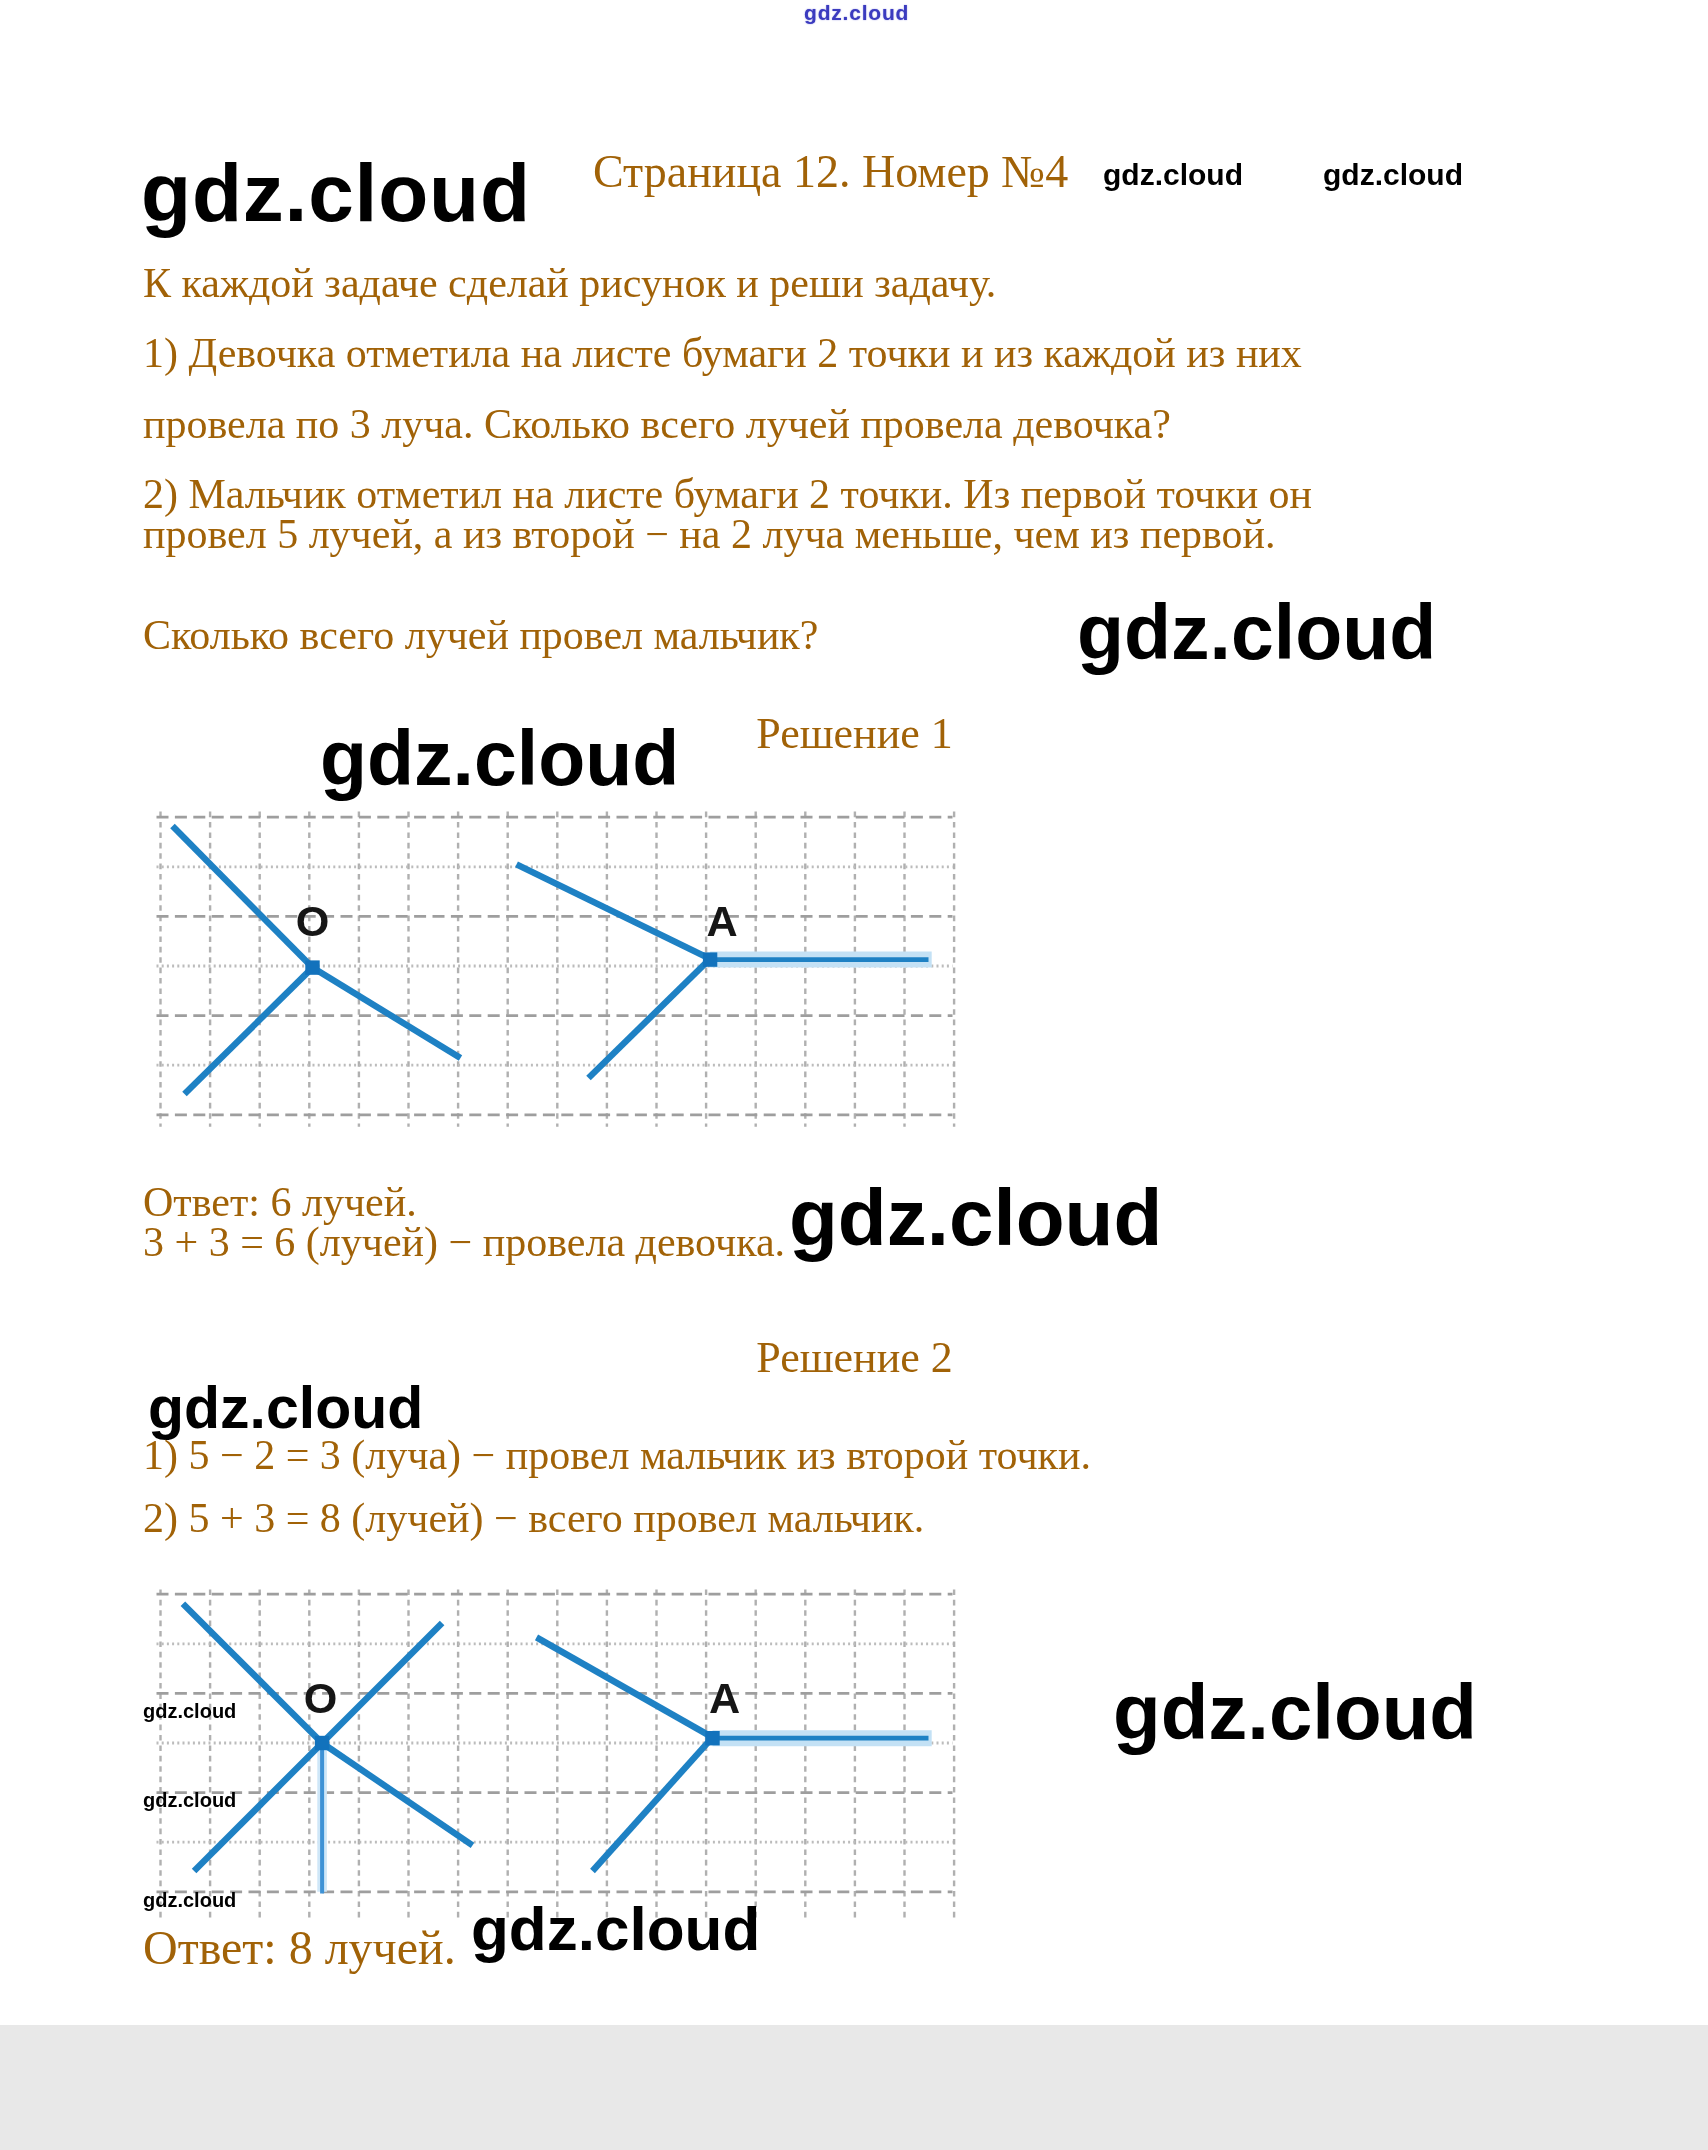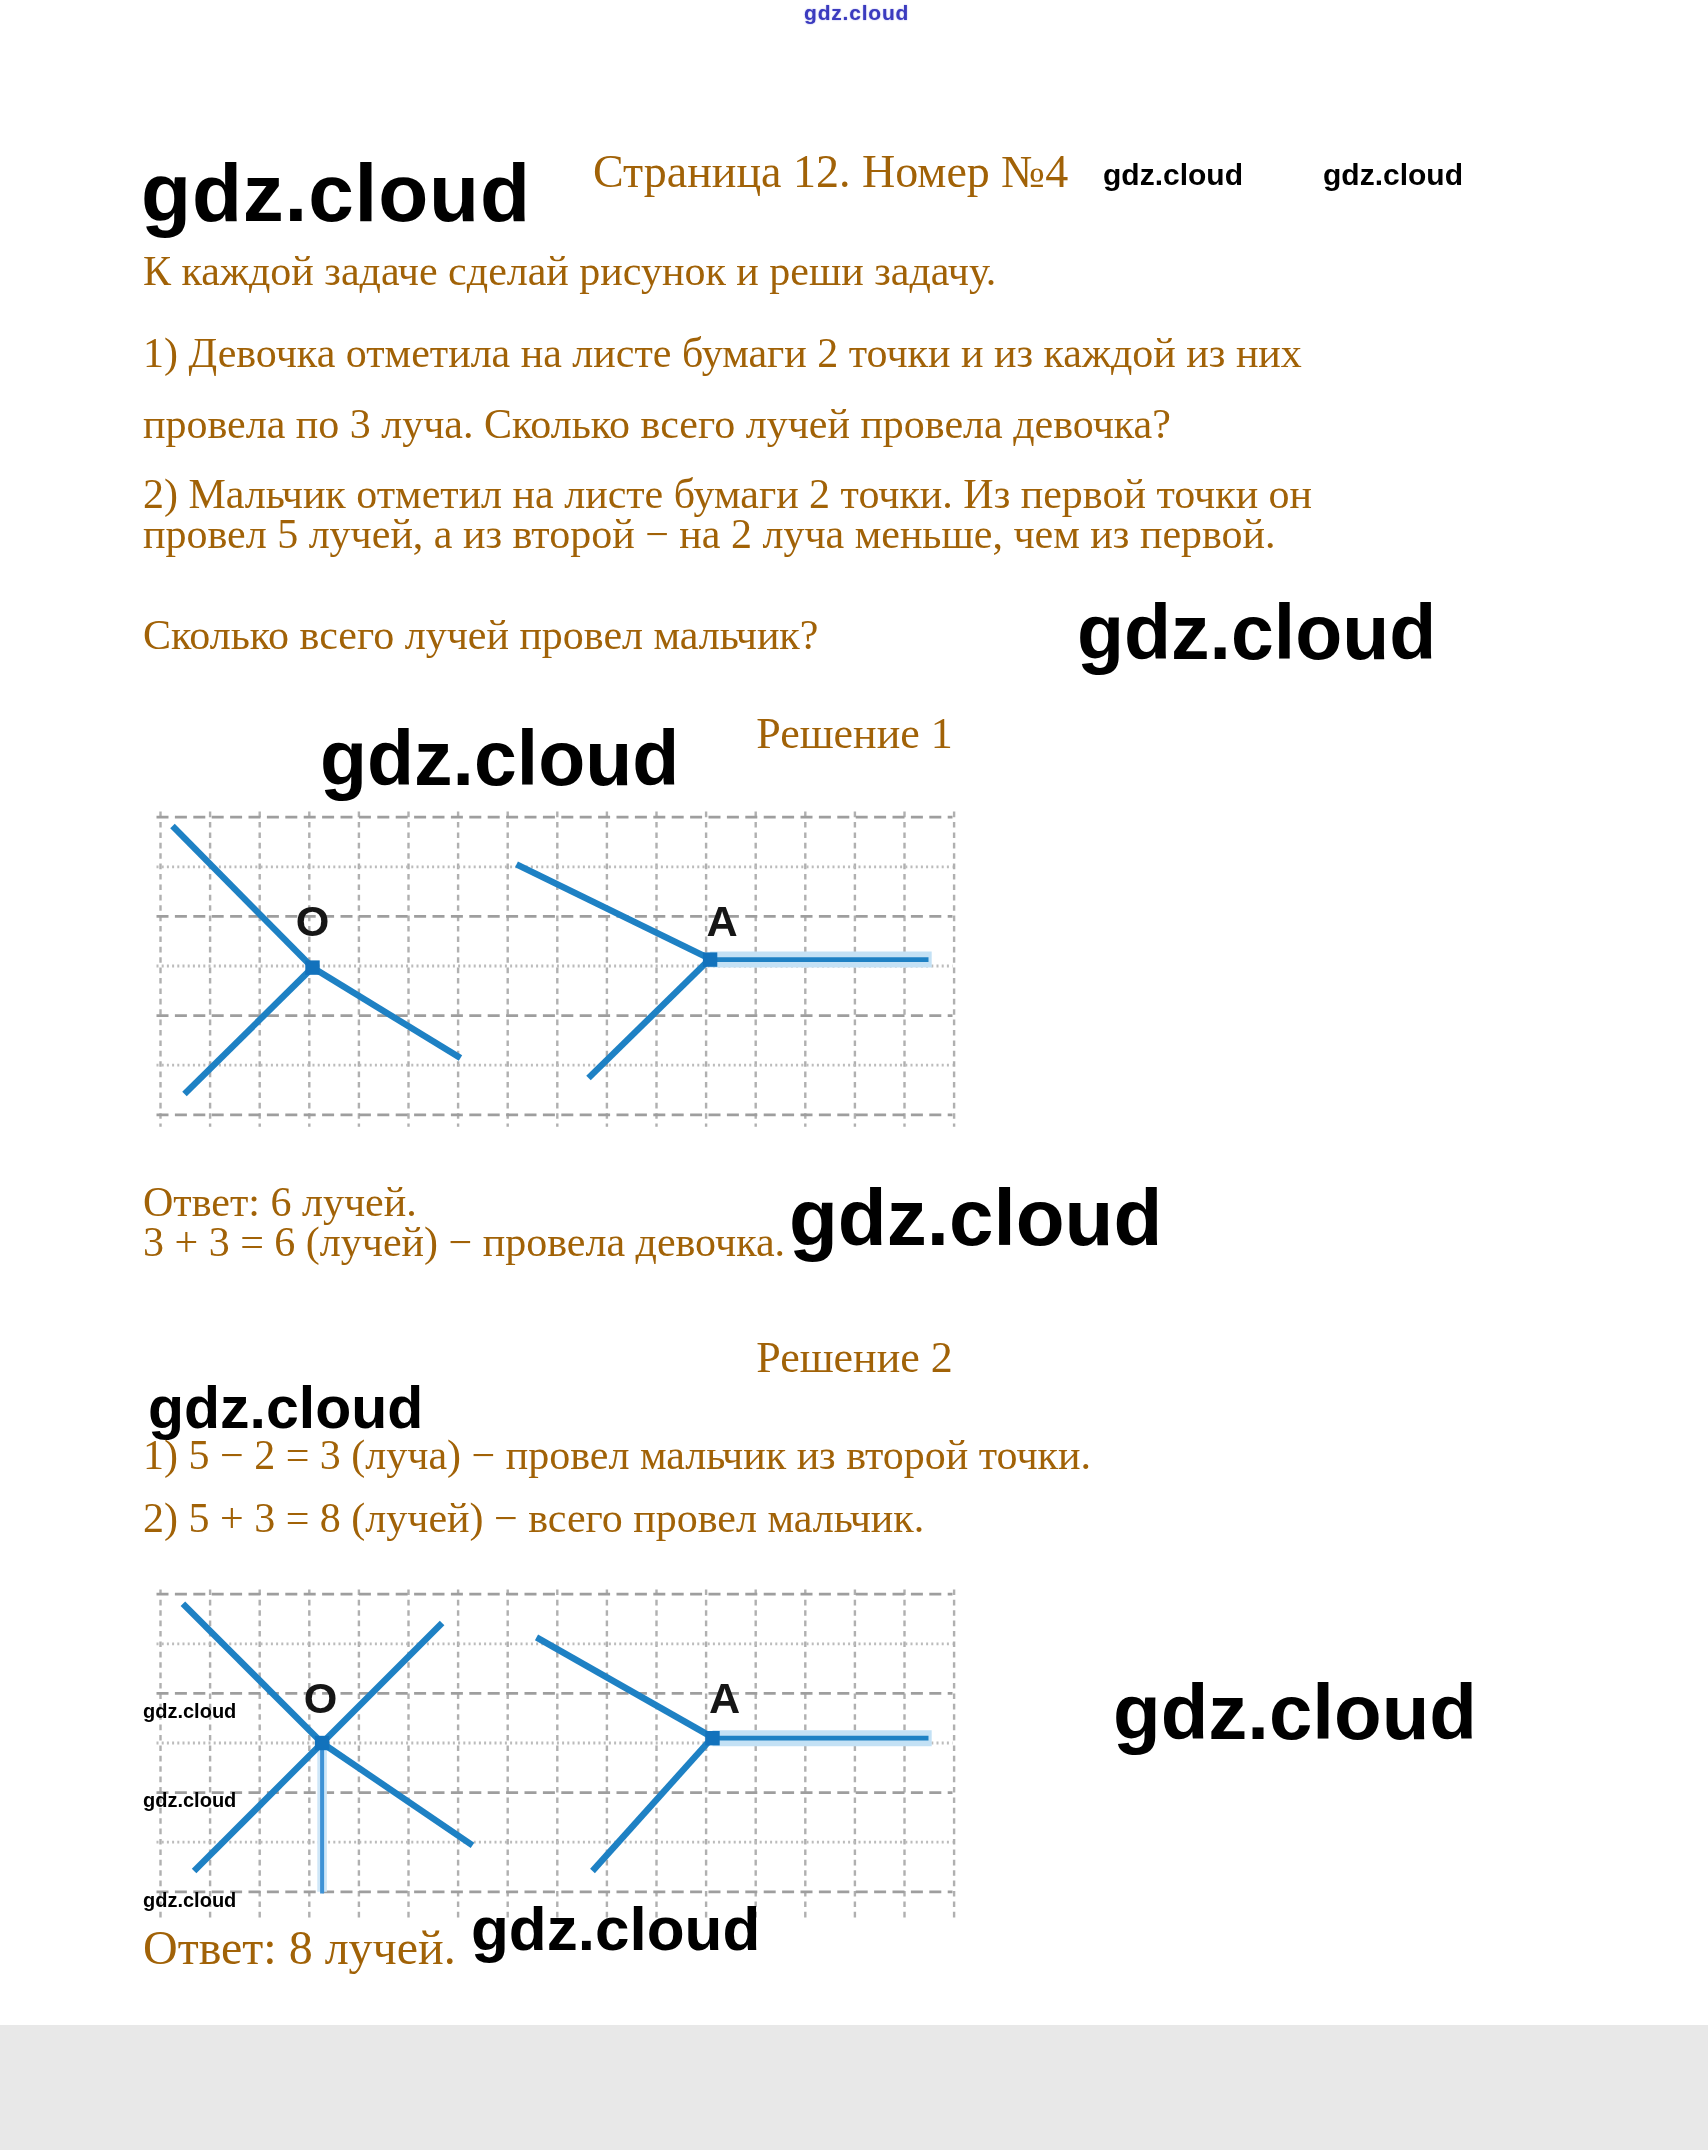--- a/index.html
+++ b/index.html
@@ -8,21 +8,21 @@
   .abs{position:absolute;white-space:nowrap;line-height:1.08;}
   .serif{font-family:"Liberation Serif",serif;color:#a16207;}
   .wm{font-family:"Liberation Sans",sans-serif;color:#000;font-weight:600;}
   .wm-top{left:804px;top:1.6px;font-size:21px;font-weight:700;color:#3b3bbf;
           text-shadow:0 0 1.6px #9a9ae0;letter-spacing:0.8px;}
   .wm-hero{left:141px;top:149px;font-size:82px;letter-spacing:0.8px;}
   .title{left:593px;top:147px;font-size:46px;}
   .wm-title-1{left:1103px;top:159px;font-size:30px;}
   .wm-title-2{left:1323px;top:159px;font-size:30px;}
   .bodyline{left:143px;font-size:42px;}
-  .l-intro{top:249px;}
+  .l-intro{top:261px;}
   .l-p1{top:331px;}
   .l-p2{top:402px;}
   .l-p3{top:472px;}
   .l-p4{top:512px;}
   .l-p5{top:613px;}
   .wm-p5{left:1077px;top:591px;font-size:77px;}
   .heading{left:0;width:1709px;text-align:center;font-size:44px;}
   .h-sol1{top:710px;}
   .h-sol2{top:1334px;}
   .wm-sol1{left:320px;top:717px;font-size:77px;}

